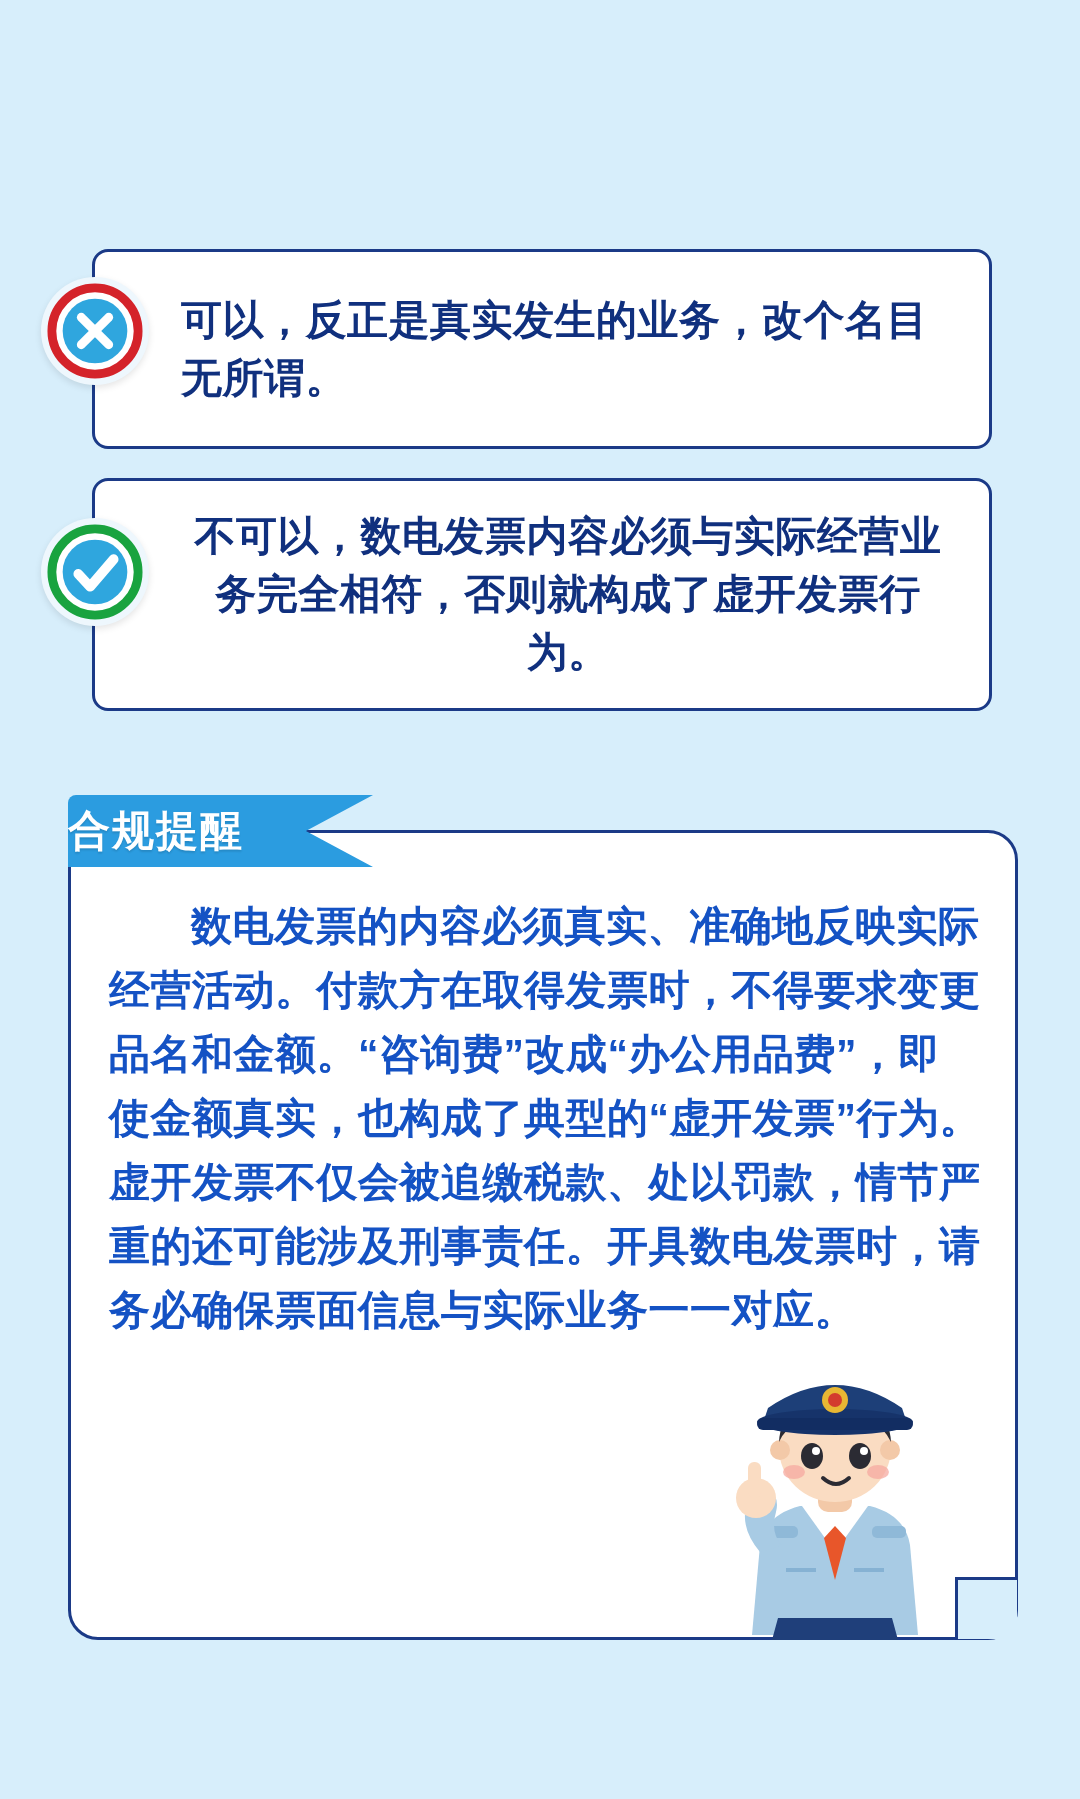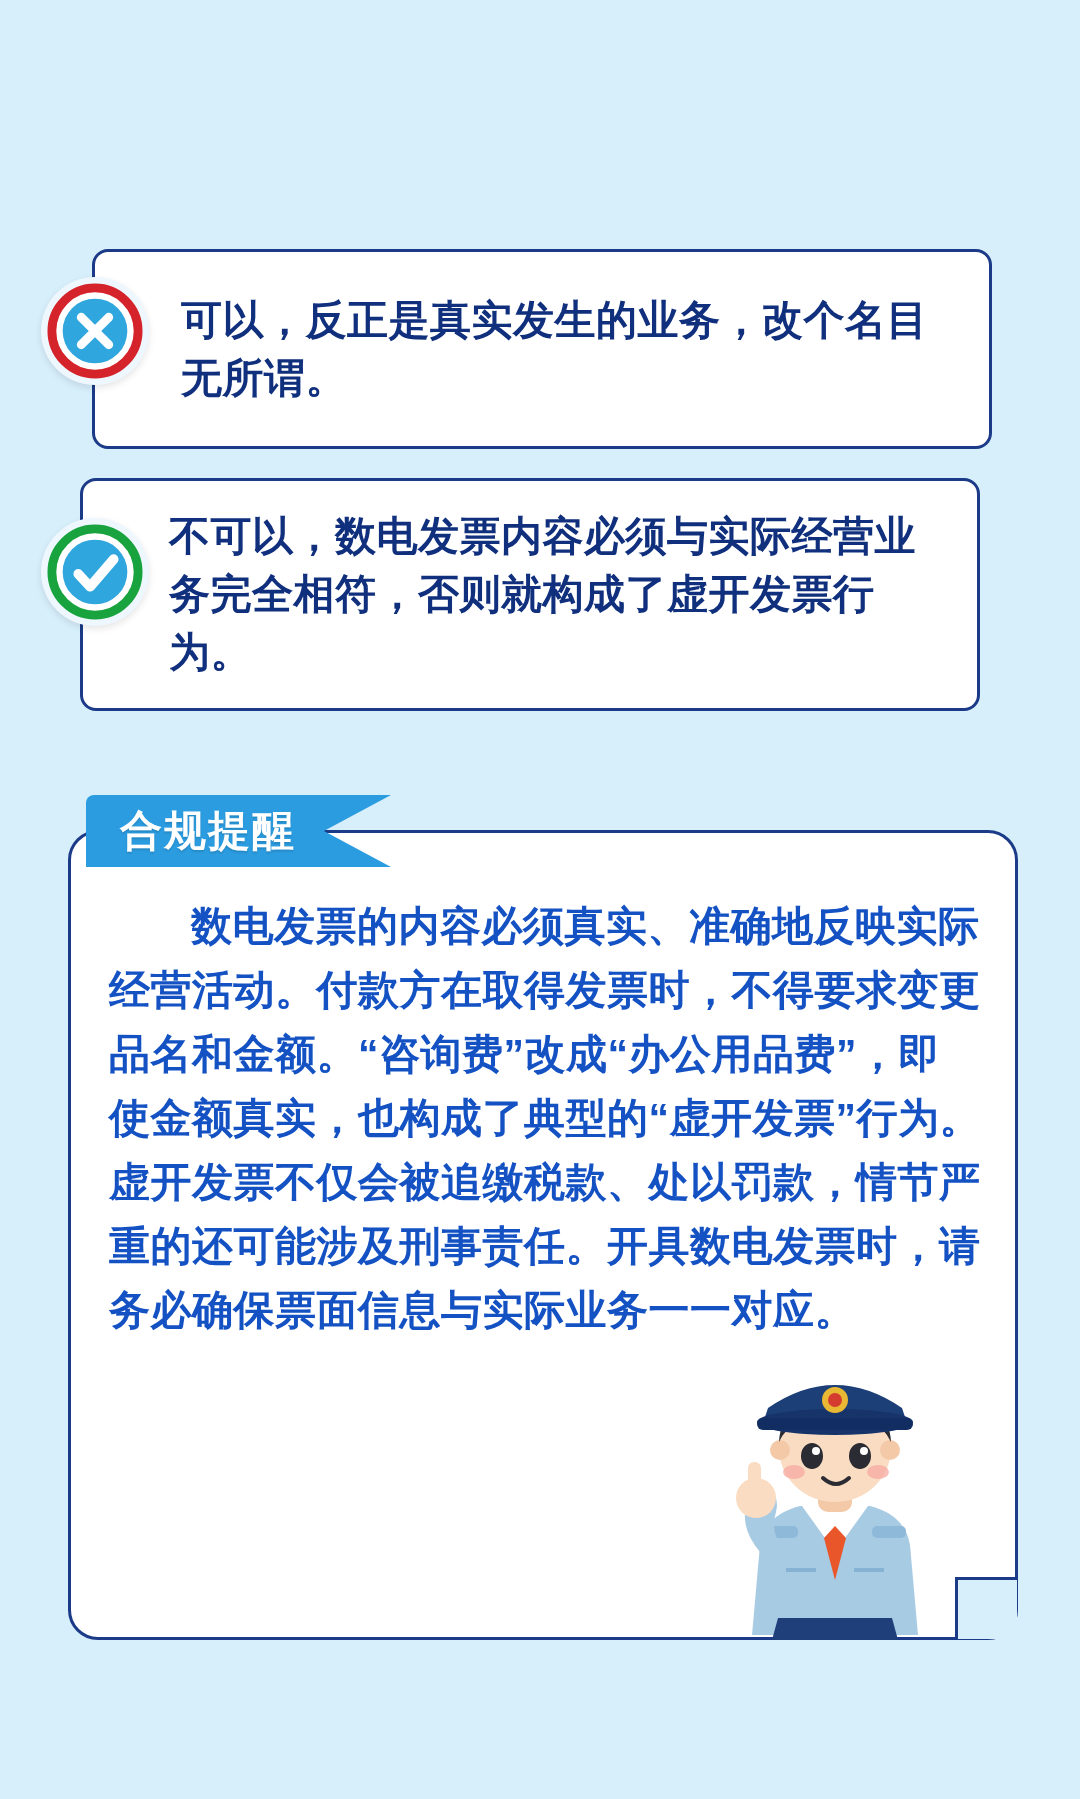--- a/index.html
+++ b/index.html
@@ -41,24 +41,25 @@
   }
 
   #card-wrong {
     left: 92px;
     top: 237px;
     width: 900px;
     min-height: 200px;
     margin-top: 12px;
   }
   #card-right {
-    left: 80px;
+    left: 92px;
     top: 478px;
     width: 900px;
     min-height: 200px;
+    text-align: center;
   }
 
   
   .badge {
     position: absolute;
     width: 108px;
     height: 108px;
     border-radius: 50%;
     background: #eef7fd;
     display: flex;
@@ -98,25 +99,23 @@
 
   #reminder-tab {
     position: absolute;
     left: 68px;
     top: 795px;
     height: 72px;
     width: 305px;
     background: #2b9ce0;
     display: flex;
     align-items: center;
-    padding-left: 34px;
     border-top-left-radius: 8px;
     clip-path: polygon(0 0, 100% 0, 78% 50%, 100% 100%, 0 100%);
     z-index: 3;
-    margin-left: 18px;
   }
   #reminder-tab .tab-label {
     color: #ffffff;
     font-size: 42px;
     font-weight: bold;
     letter-spacing: 2px;
     text-shadow: 0 2px 2px rgba(0,0,0,0.12);
   }
 
   #reminder-body {

